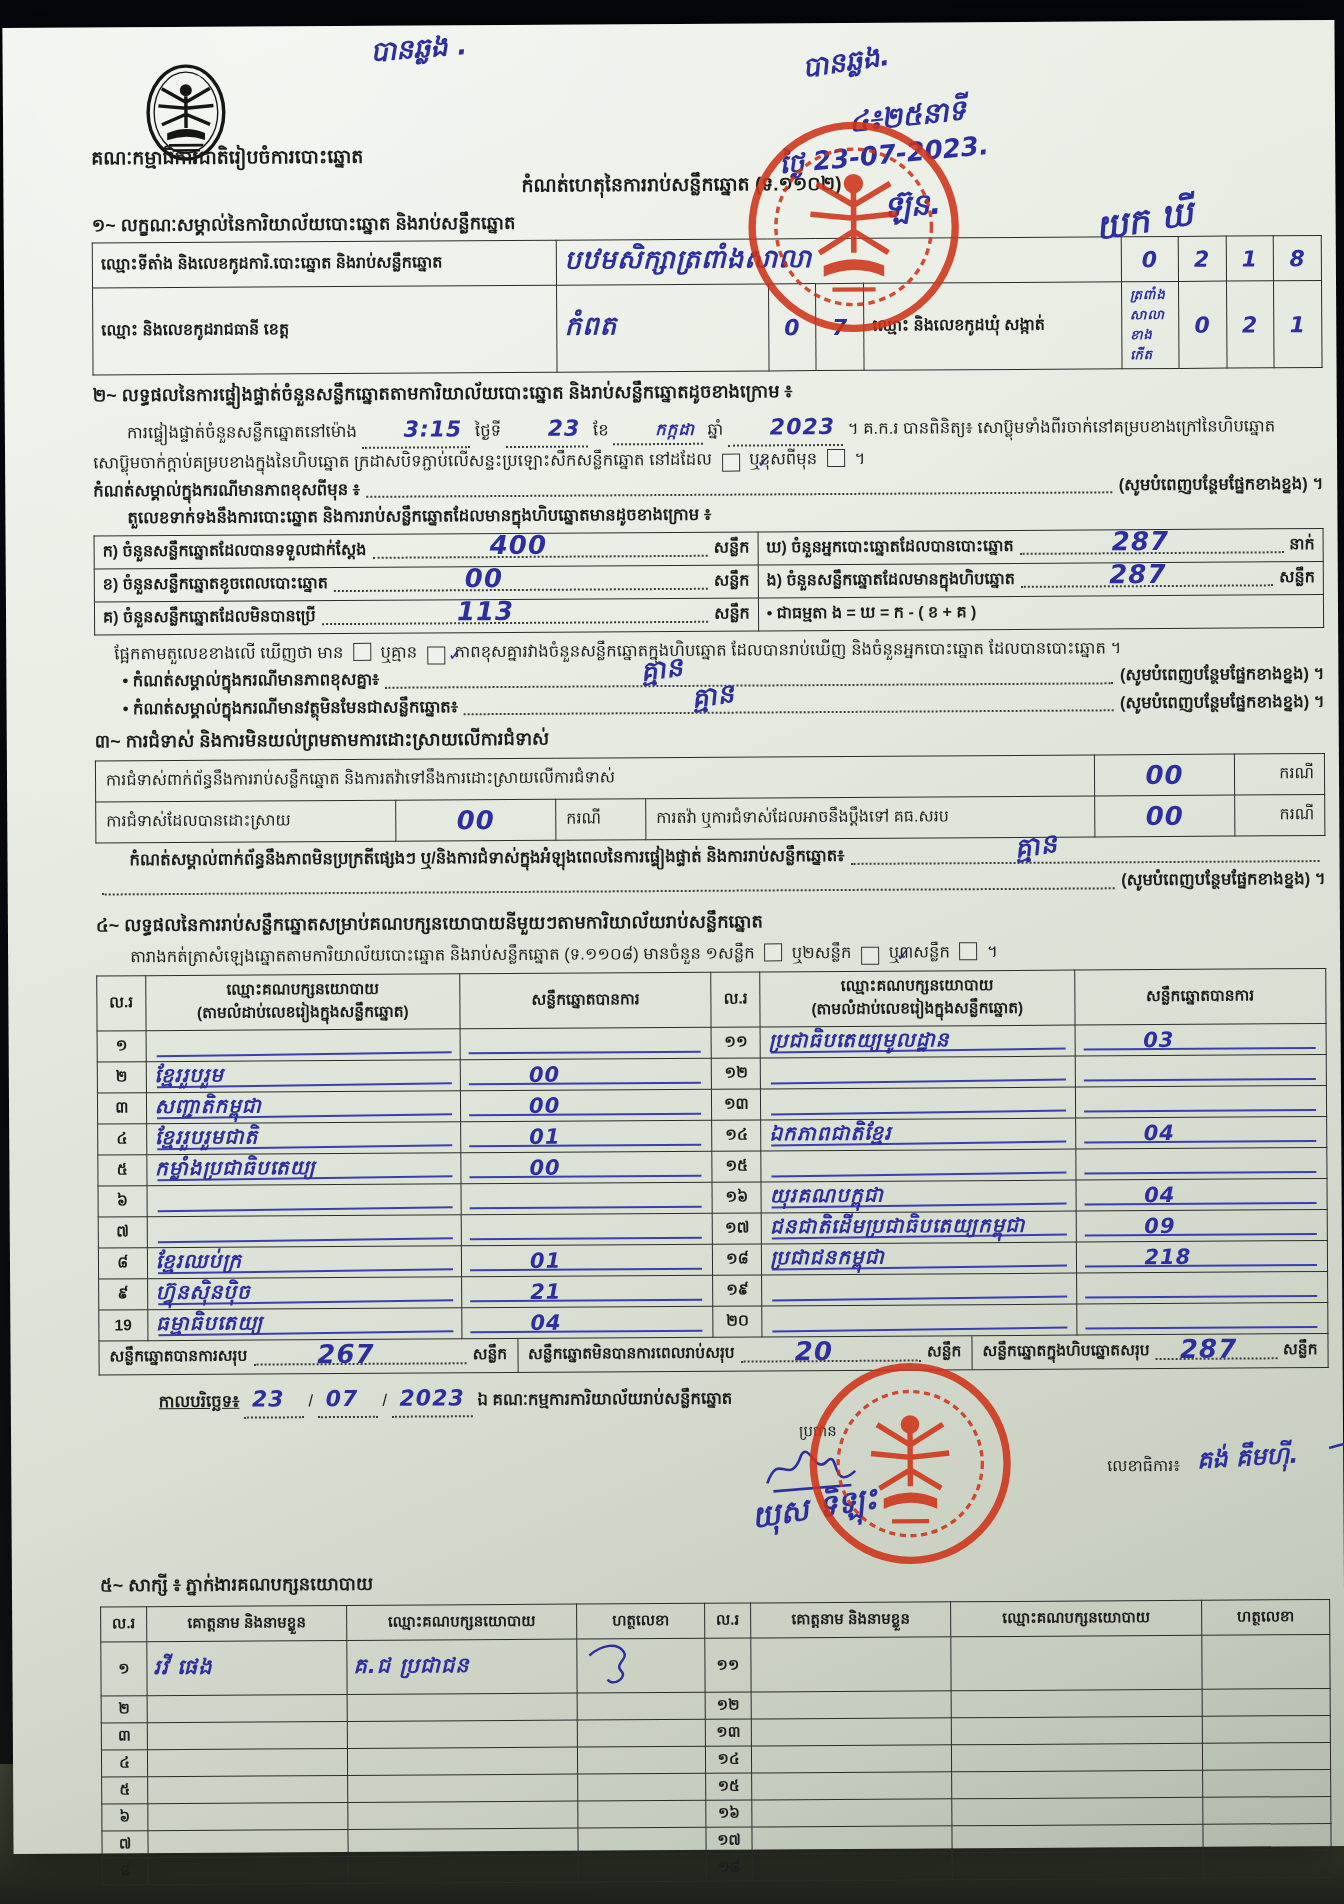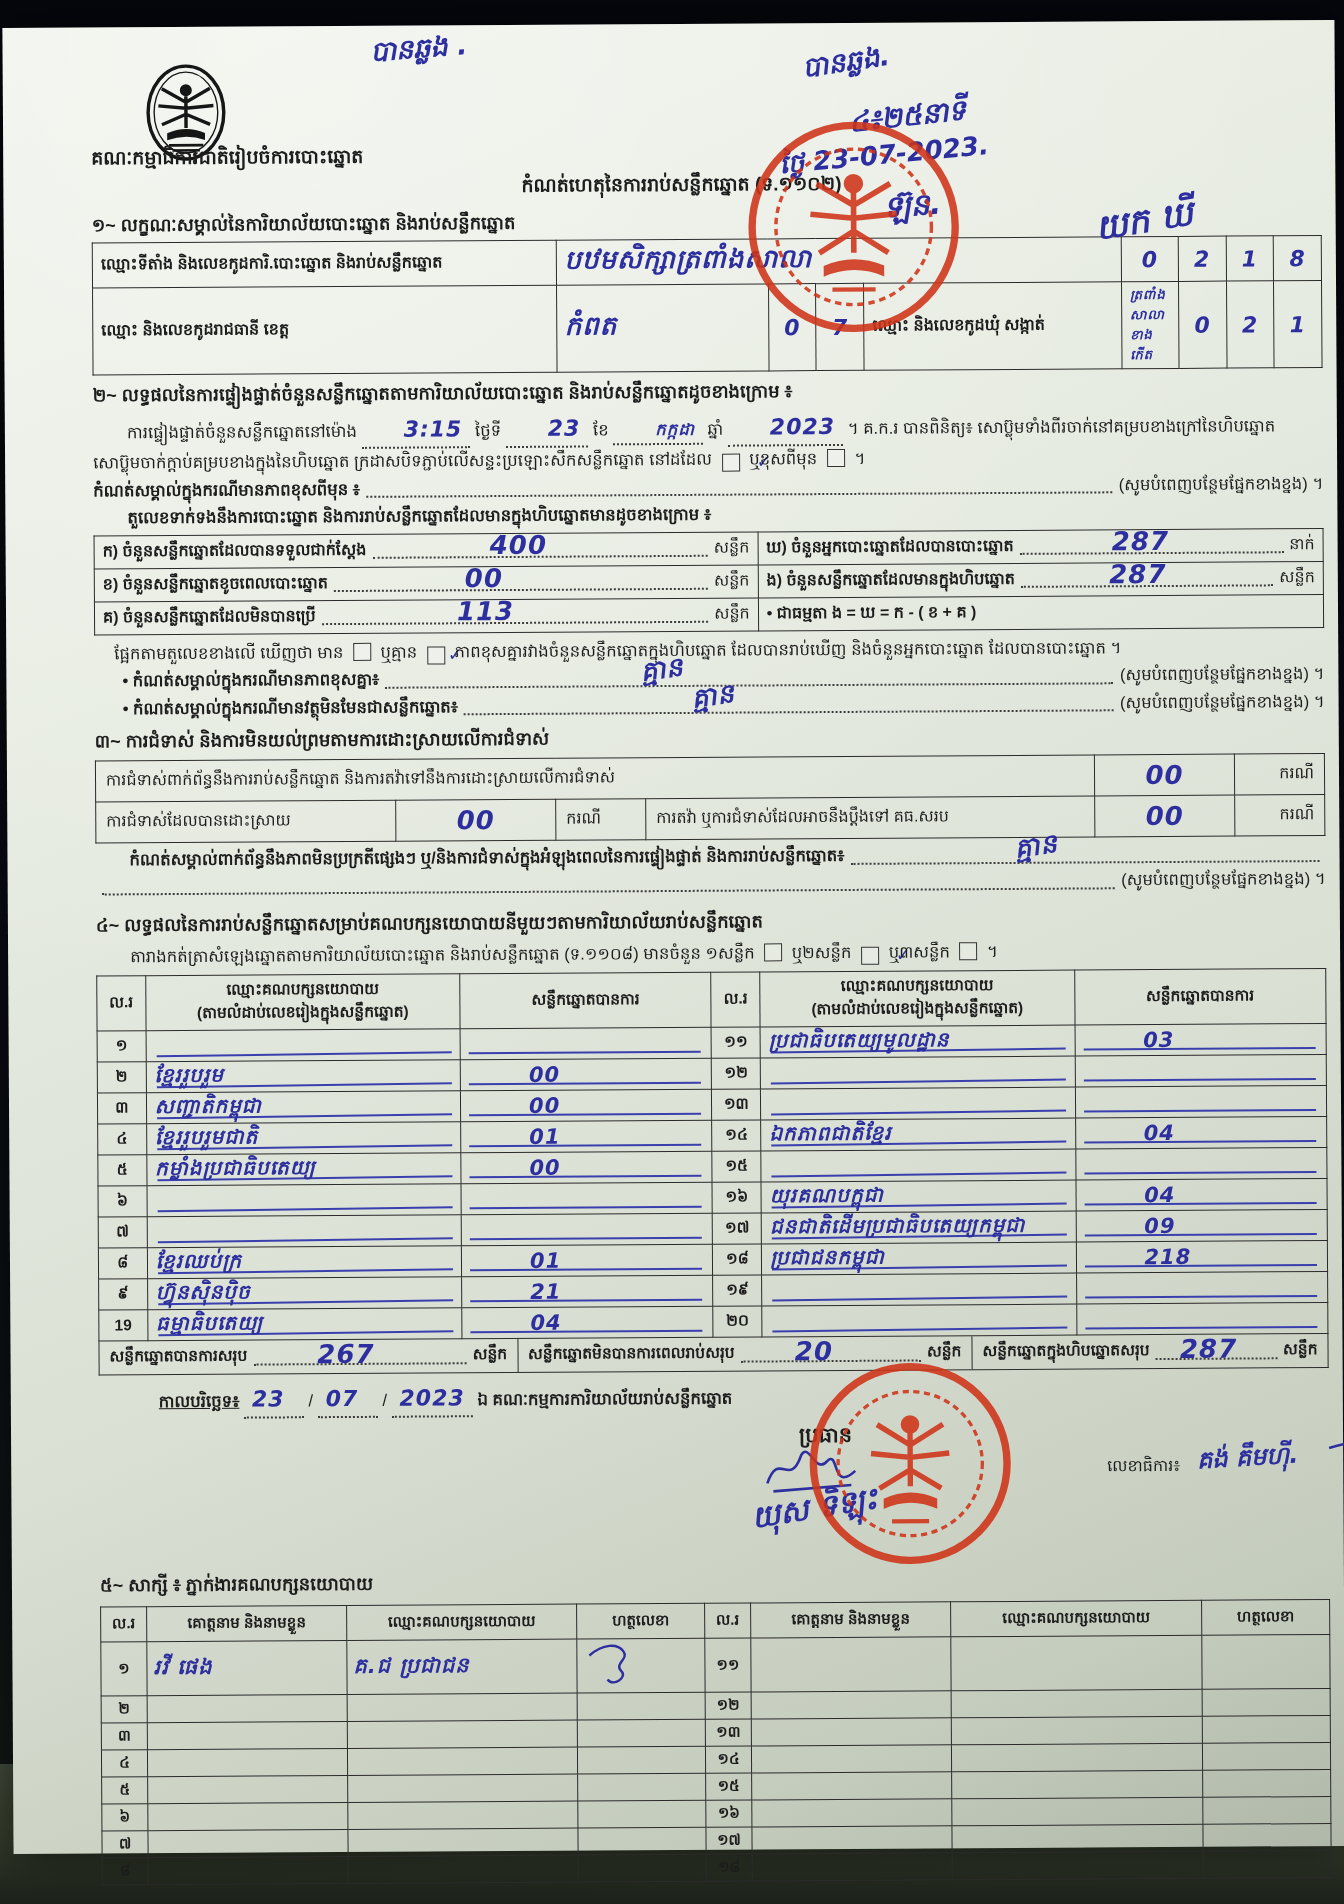--- a/index.html
+++ b/index.html
@@ -50,21 +50,21 @@
   .codebox{ width:44px; text-align:center; }
   .t1 .lbl{ font-weight:bold; }
   
   .t2{ width:100%; margin-top:4px; }
   .t2 td{ border:1.8px solid #2b2b2b; padding:4px 8px; font-size:16px; }
   .cline{ display:flex; align-items:flex-end; }
   .cline .lab{ white-space:nowrap; font-weight:bold; }
   .cline .dt{ flex:1; border-bottom:2px dotted #3c3c3c; margin:0 6px 4px;
               position:relative; min-width:40px; }
   .cline .dt .hw{ position:absolute; left:35%; bottom:-4px; }
-  .cline .un{ white-space:nowrap; }
+  .cline .un{ white-space:nowrap;font-weight:bold; }
   
   .t3{ width:100%; margin-top:4px; }
   .t3 td{ border:1.8px solid #2b2b2b; padding:5px 10px; font-size:16px; }
   
   .t4{ width:100%; margin-top:6px; }
   .t4 th,.t4 td{ border:1.8px solid #2b2b2b; font-size:15.5px; }
   .t4 th{ padding:4px 4px; font-weight:bold; }
   .t4 td{ height:28px; padding:0 8px; position:relative; }
   .t4 .no{ width:48px; text-align:center; font-weight:bold; }
   .pcell .ink{ position:absolute; left:10px; right:8px; bottom:5px;
@@ -426,21 +426,21 @@
 
   <div class="kh" style="margin-top:8px; padding-left:60px;">
     <span style="font-weight:bold;text-decoration:underline;">កាលបរិច្ឆេទ៖</span>
     <span class="fill"><span class="hw hw-lg">23</span></span> /
     <span class="fill"><span class="hw hw-lg">07</span></span> /
     <span class="fill"><span class="hw hw-lg">2023</span></span>
     <span style="font-weight:bold;">ឯ គណៈកម្មការការិយាល័យរាប់សន្លឹកឆ្នោត</span>
   </div>
 
   <div class="sig-block">
-    <div style="position:absolute; left:700px; top:6px; font-weight:bold; font-size:21px;">ប្រធាន</div>
+    <div style="position:absolute; left:700px; top:6px; font-weight:normal; font-size:15px;">ប្រធាន</div>
     <svg style="position:absolute; left:660px; top:26px;" width="110" height="60" viewBox="0 0 110 60">
       <path d="M8 42 C20 8, 30 48, 42 14 C50 0, 56 34, 68 20 C80 8, 72 52, 96 30 M14 50 L92 44" fill="none" stroke="#2d2f9f" stroke-width="2.6"></path>
     </svg>
     <div class="ann" style="left:652px; top:74px; font-size:30px; transform:rotate(-9deg);">យុស ទិឡុះ</div>
     <div style="position:absolute; left:1008px; top:42px; font-size:16px;">លេខាធិការ៖</div>
     <div class="ann" style="left:1098px; top:30px; font-size:24px; transform:rotate(-3deg);">គង់ គឹមហ៊ី.</div>
     <svg style="position:absolute; left:1210px; top:-14px;" width="90" height="90" viewBox="0 0 90 90">
       <path d="M70 6 C40 40, 30 60, 44 84 M20 50 C50 40, 70 44, 86 36" fill="none" stroke="#2d2f9f" stroke-width="2.4"></path>
     </svg>
   </div>

